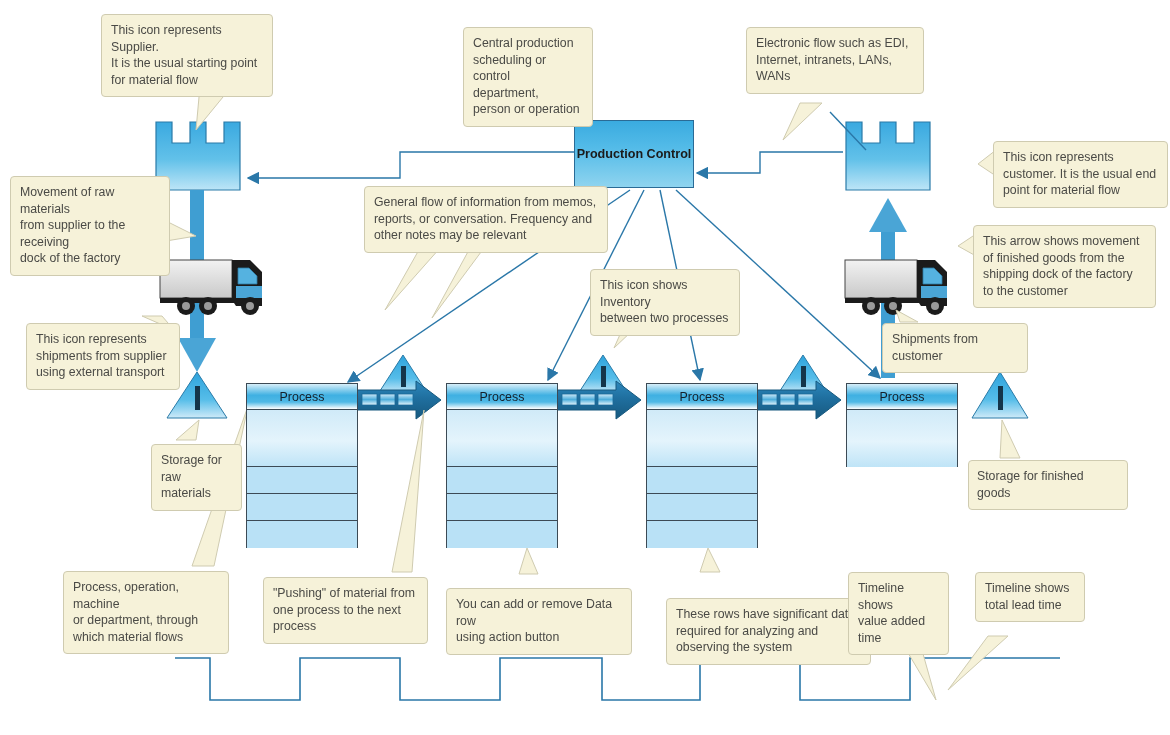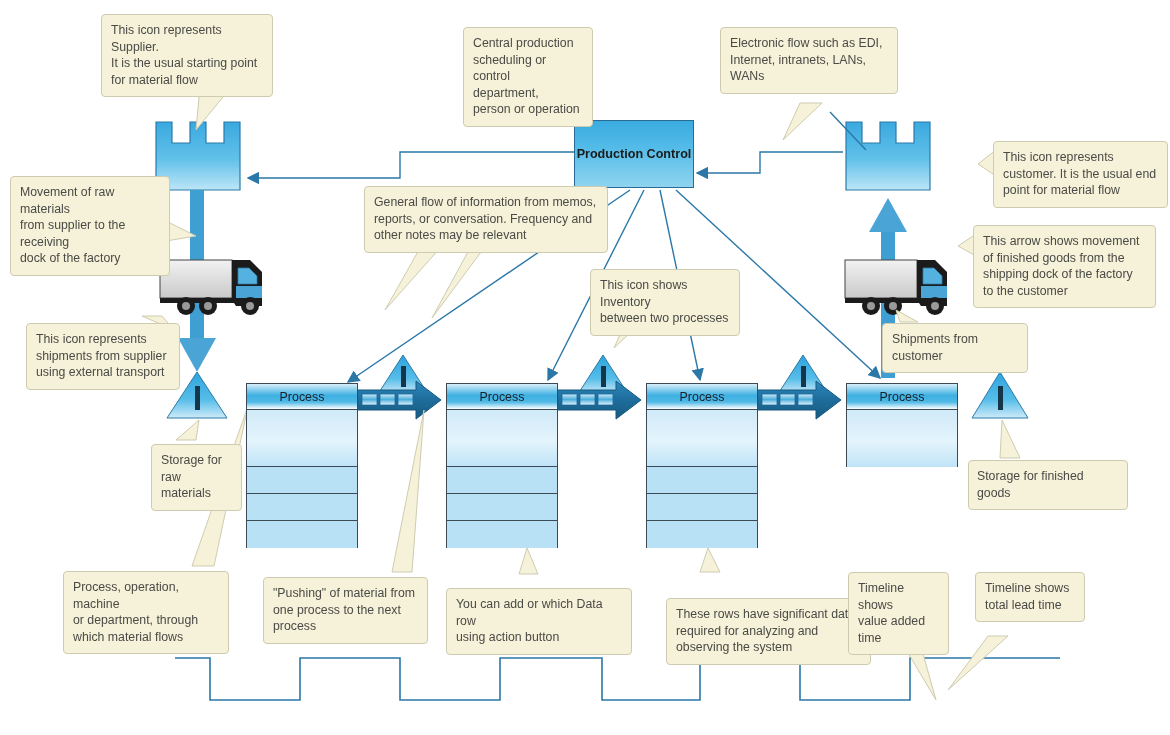--- a/index.html
+++ b/index.html
@@ -314,21 +314,21 @@
 
   <div class="callout" style="left:101px; top:14px; width:172px;">This icon represents Supplier.
 It is the usual starting point
 for material flow</div>
 
   <div class="callout" style="left:463px; top:27px; width:130px;">Central production
 scheduling or control
 department,
  person or operation</div>
 
-  <div class="callout" style="left:720px; top:27px; width:178px;">Electronic flow such as EDI,
+  <div class="callout" style="left:746px; top:27px; width:178px;">Electronic flow such as EDI,
 Internet, intranets, LANs,
 WANs</div>
 
   <div class="callout" style="left:993px; top:141px; width:175px;">This icon represents
 customer.  It is the usual end
 point for material flow</div>
 
   <div class="callout" style="left:10px; top:176px; width:160px;">Movement of raw materials
 from supplier to the receiving
 dock of the factory</div>
@@ -357,21 +357,21 @@
   <div class="callout" style="left:968px; top:460px; width:160px;padding-left:8px;">Storage for finished goods</div>
 
   <div class="callout" style="left:63px; top:571px; width:166px;">Process, operation, machine
 or department, through
 which material flows</div>
 
   <div class="callout" style="left:263px; top:577px; width:165px;">"Pushing" of material from
 one process to the next
 process</div>
 
-  <div class="callout" style="left:446px; top:588px; width:186px;">You can add or which Data row
+  <div class="callout" style="left:446px; top:588px; width:186px;">You can add or remove Data row
 using action button</div>
 
   <div class="callout" style="left:646px; top:598px; width:205px;margin-left:20px;">These rows have significant data
 required for analyzing and
 observing the system</div>
 
   <div class="callout" style="left:848px; top:572px; width:101px;">Timeline shows
 value added time</div>
 
   <div class="callout" style="left:975px; top:572px; width:110px;">Timeline shows

